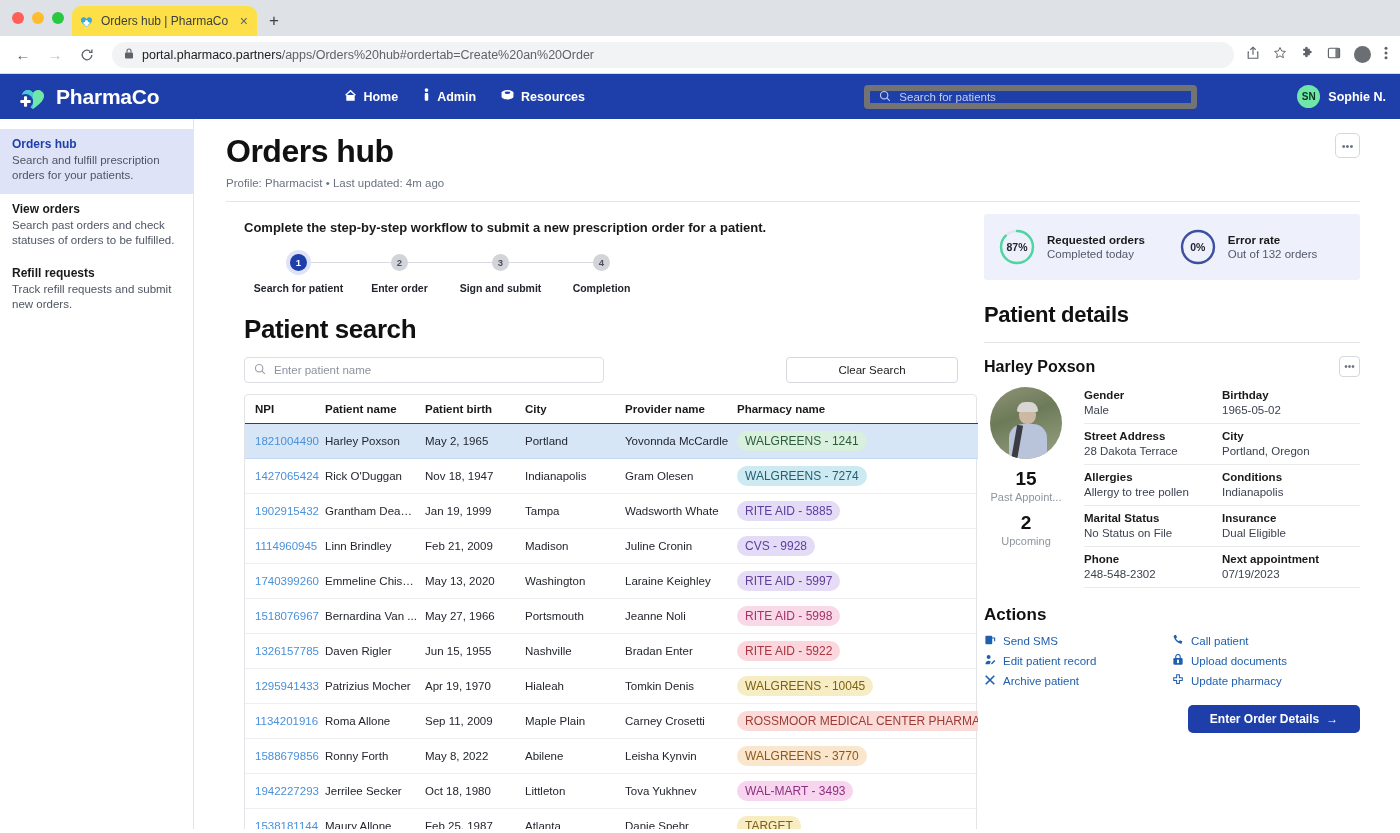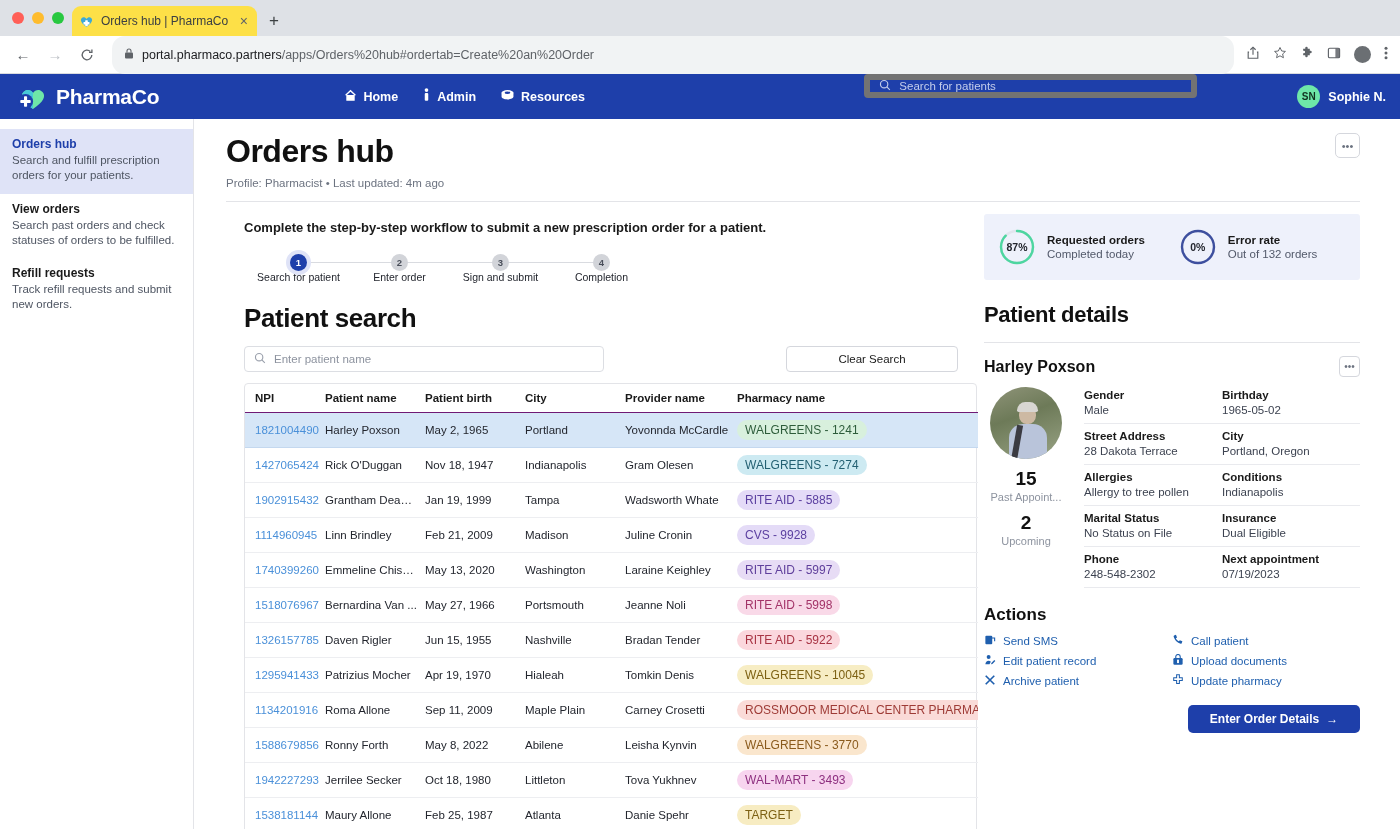--- a/index.html
+++ b/index.html
@@ -57,21 +57,21 @@
   }
   .nav-btn {
     width: 26px; height: 26px;
     display: flex; align-items: center; justify-content: center;
     color: #5f6368; font-size: 15px;
     border-radius: 50%;
   }
   .nav-btn.disabled { color: #bdc1c6; }
   .omnibox {
     flex: 1;
-    height: 38px;
+    height: 26px;
     background: #f1f3f4;
     border-radius: 13px;
     display: flex;
     align-items: center;
     padding: 0 12px;
     gap: 8px;
     font-size: 12.5px;
     color: #202124;
     margin: 0 6px;
   }
@@ -79,20 +79,21 @@
   .url-host { color: #202124; }
   .url-path { color: #5f6368; }
   .chrome-icons { display: flex; align-items: center; gap: 13px; padding-right: 2px; color: #5f6368; font-size: 13px; }
   .prof-av { width: 17px; height: 17px; border-radius: 50%; background: #6b6f73; display:block; }
 
   
   .app-header {
     background: #1e3faa;
     height: 45px;
     display: flex;
+    align-items: center;
     padding: 0 14px 0 16px;
     gap: 0;
   }
   .logo-wrap { display: flex; align-items: center; gap: 8px; }
   .logo-mark { width: 32px; height: 30px; position: relative; }
   .brand {
     color: #ffffff;
     font-size: 21px;
     font-weight: bold;
     letter-spacing: -0.2px;
@@ -172,21 +173,21 @@
   .stepper { display: flex; margin: 19px 0 0 22px; }
   .step { width: 101px; display: flex; flex-direction: column; align-items: center; position: relative; }
   .step-circle {
     width: 17px; height: 17px; border-radius: 50%;
     background: #d2d4d9; color: #4a4f5a;
     font-size: 9.5px; font-weight: bold;
     display: flex; align-items: center; justify-content: center;
     position: relative; z-index: 2;
   }
   .step.active .step-circle { background: #1e3faa; color: #fff; box-shadow: 0 0 0 4px #dfe3f7; }
-  .step-label { font-size: 10.5px; font-weight: normal; color: #23262e; white-space: nowrap; }
+  .step-label { font-size: 10.5px; font-weight: bold; color: #23262e; margin-top: 11px; white-space: nowrap; }
   .step-line {
     position: absolute; top: 8px; left: 58px; width: 86px; height: 1px; background: #d9dbe0; z-index: 1;
   }
 
   
   .stat-card {
     background: #eef1fb;
     border-radius: 3px;
     height: 66px;
     display: flex;
@@ -578,21 +579,21 @@
                   <td class="c-birth">May 27, 1966</td>
                   <td class="c-city">Portsmouth</td>
                   <td class="c-prov">Jeanne Noli</td>
                   <td class="c-pharm"><span class="badge" style="background: rgb(249, 217, 232); color: rgb(163, 51, 104);">RITE AID - 5998</span></td>
                 </tr>
                 <tr>
                   <td class="c-npi npi">1326157785</td>
                   <td class="c-name">Daven Rigler</td>
                   <td class="c-birth">Jun 15, 1955</td>
                   <td class="c-city">Nashville</td>
-                  <td class="c-prov">Bradan Tender</td>
+                  <td class="c-prov">Bradan Enter</td>
                   <td class="c-pharm"><span class="badge" style="background: rgb(251, 215, 221); color: rgb(168, 52, 68);">RITE AID - 5922</span></td>
                 </tr>
                 <tr>
                   <td class="c-npi npi">1295941433</td>
                   <td class="c-name">Patrizius Mocher</td>
                   <td class="c-birth">Apr 19, 1970</td>
                   <td class="c-city">Hialeah</td>
                   <td class="c-prov">Tomkin Denis</td>
                   <td class="c-pharm"><span class="badge" style="background: rgb(247, 237, 196); color: rgb(125, 97, 19);">WALGREENS - 10045</span></td>
                 </tr>

